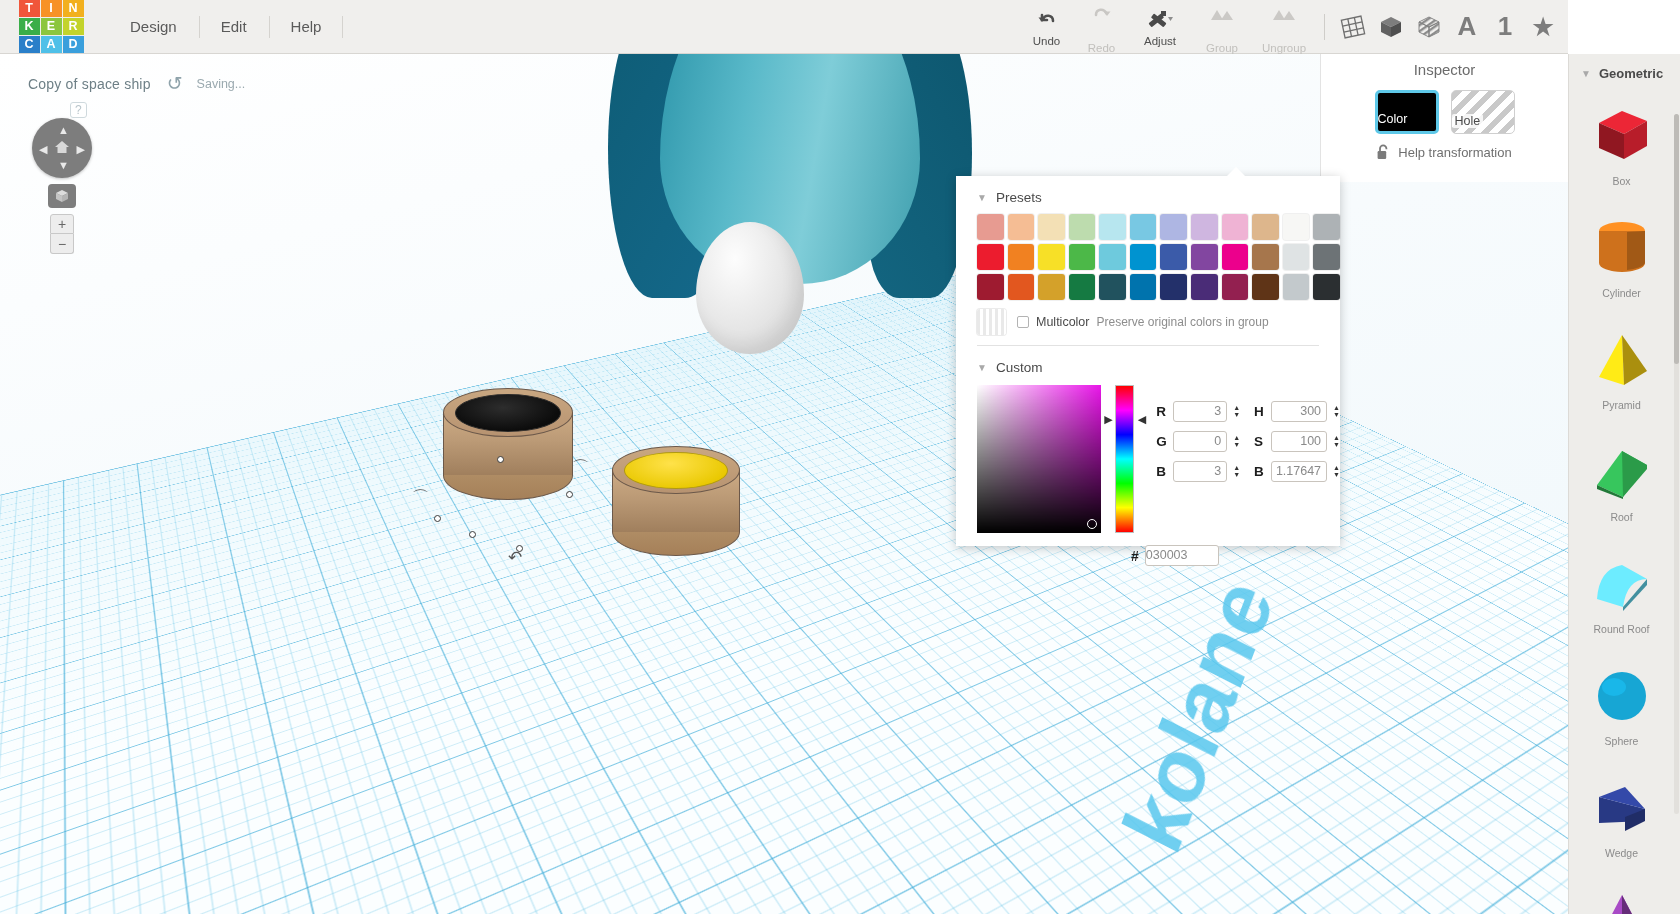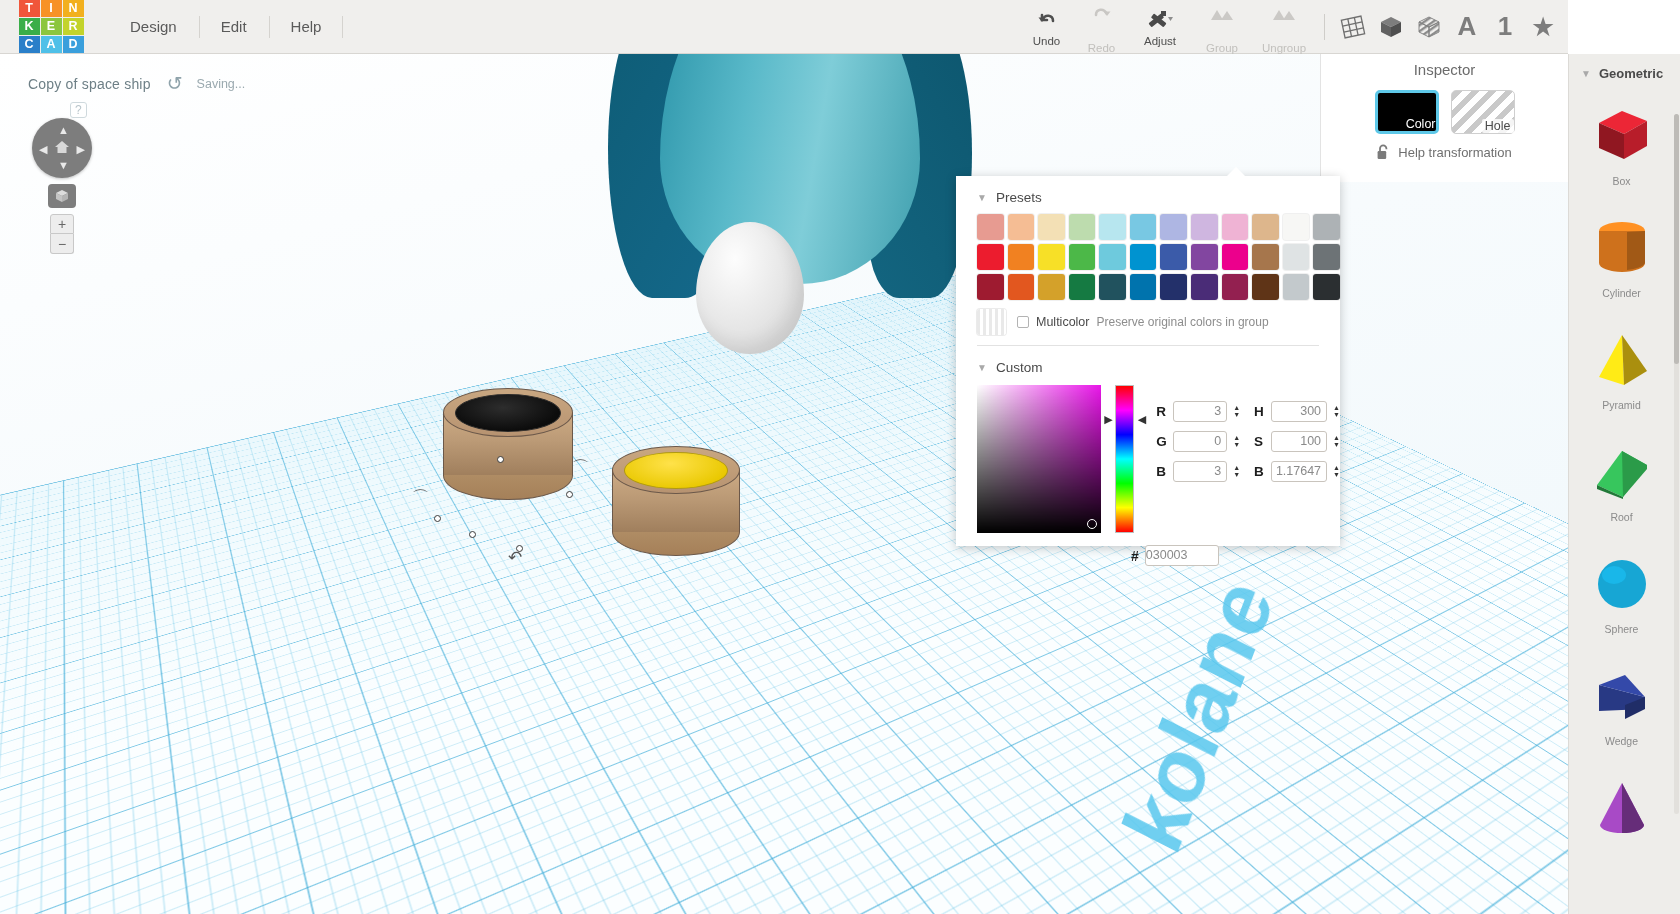--- a/index.html
+++ b/index.html
@@ -194,21 +194,21 @@
   
   .inspector {
     position:absolute; right: 112px; top: 54px; width: 248px; height: 128px;
     background: rgba(255,255,255,0.90); z-index: 30;
     border-left: 1px solid #e3e3e3;
   }
   .insp-title { text-align:center; font-size: 15px; color:#6b6b6b; padding-top:7px; }
   .insp-row { display:flex; justify-content:center; gap: 12px; margin-top: 12px; }
   .sw {
     width: 64px; height: 44px; border-radius:5px; position:relative;
-    display:flex; align-items:flex-end; justify-content:flex-end; 
+    display:flex; align-items:flex-end; justify-content:flex-start; padding-bottom:5px;
     font-size: 12.5px; cursor:pointer;
   }
   .sw-color { background:#000; color:#fff; border:3px solid #5ec8e8; }
   .sw-hole {
     color:#4a4a4a; border:1.5px solid #cfcfcf; background:#fff;
     background-image: repeating-linear-gradient(-45deg, #ffffff 0 6px, #c9c9c9 6px 12px);
   }
   .sw-hole span { background: rgba(255,255,255,.82); padding:0 3px; border-radius:2px; }
   .lock-row { display:flex; align-items:center; justify-content:center; margin-top: 10px; gap:8px; }
   .lock-row .txt { font-size: 13px; color:#6f6f6f; }
@@ -731,20 +731,29 @@
               <path d="M10 48 L35 14 L60 28 L36 60 Z" fill="#37c65d"></path>
               <path d="M10 48 L36 60 L36 62 L10 52 Z" fill="#227939"></path>
               <path d="M35 14 L60 28 L60 32 L36 60 Z" fill="#2b9b49"></path>
             </svg>
           </div>
           <div class="nm">Roof</div>
         </div>
         <div class="shape-cell">
           <div class="thumb">
             <svg width="70" height="70" viewBox="0 0 70 70">
+              <path d="M10 50 Q12 20 35 16 L60 30 Q40 30 36 58 Z" fill="#6decff"></path>
+              <path d="M36 58 L60 30 L60 36 L36 62 Z" fill="#42909f"></path>
+            </svg>
+          </div>
+          <div class="nm">Round Roof</div>
+        </div>
+        <div class="shape-cell">
+          <div class="thumb">
+            <svg width="70" height="70" viewBox="0 0 70 70">
               <circle cx="35" cy="35" r="24" fill="#17a6d4"></circle>
               <ellipse cx="27" cy="26" rx="12" ry="9" fill="#1bc4fa" opacity="0.55"></ellipse>
             </svg>
           </div>
           <div class="nm">Sphere</div>
         </div>
         <div class="shape-cell">
           <div class="thumb">
             <svg width="70" height="70" viewBox="0 0 70 70">
               <path d="M12 50 L12 24 L58 36 L58 48 Z" fill="#283984"></path>

